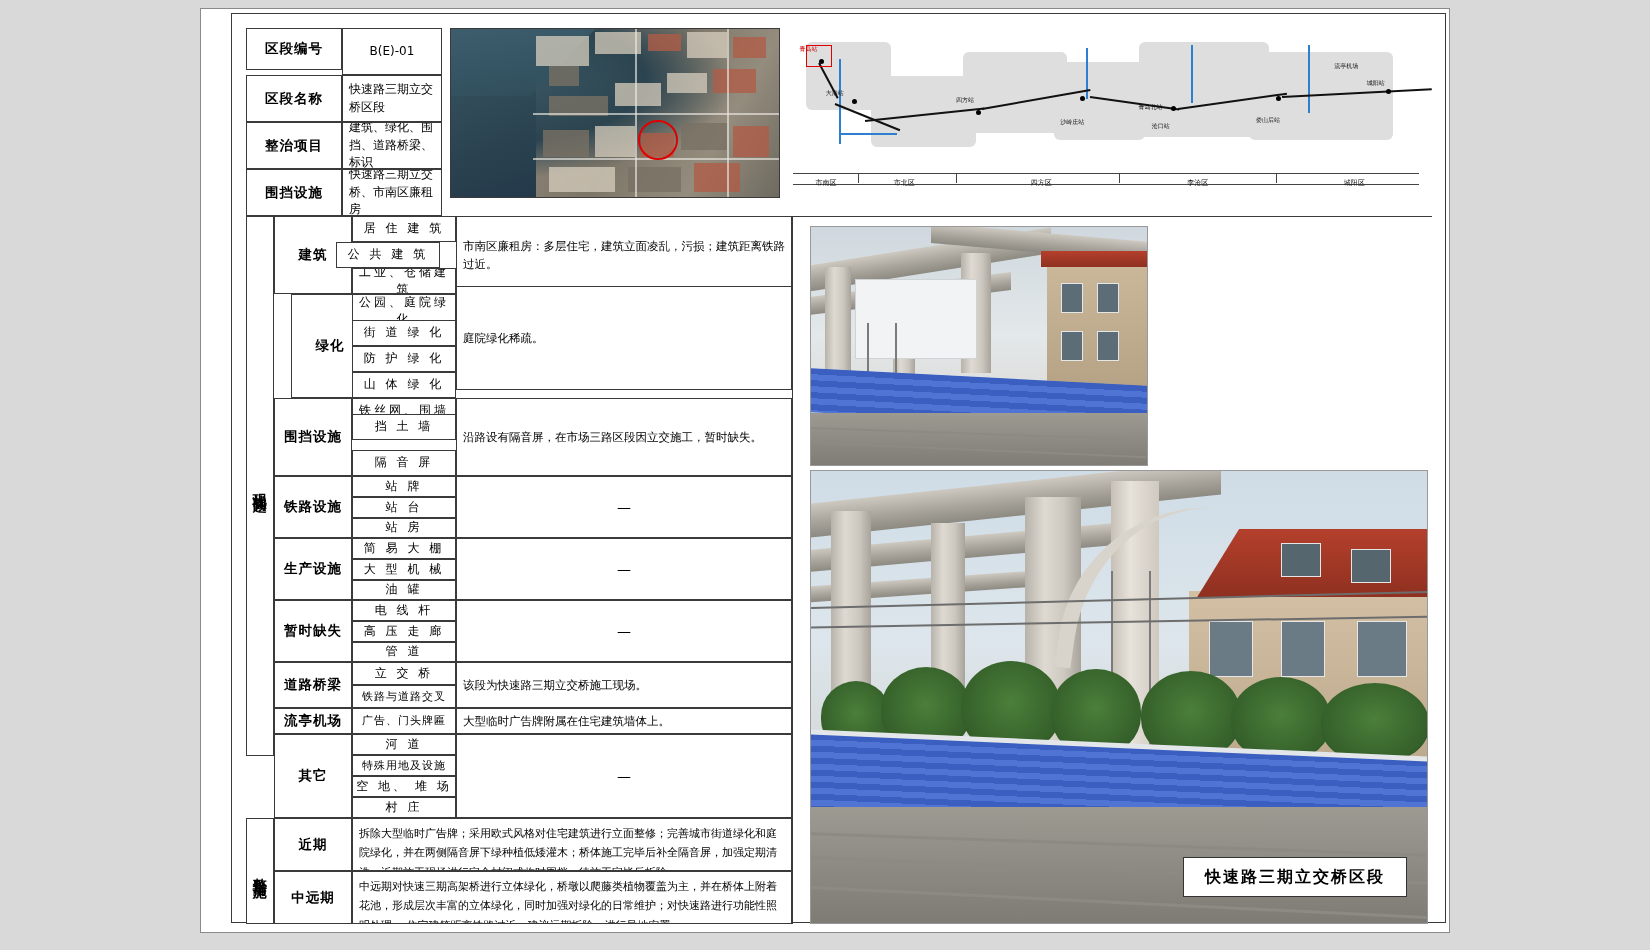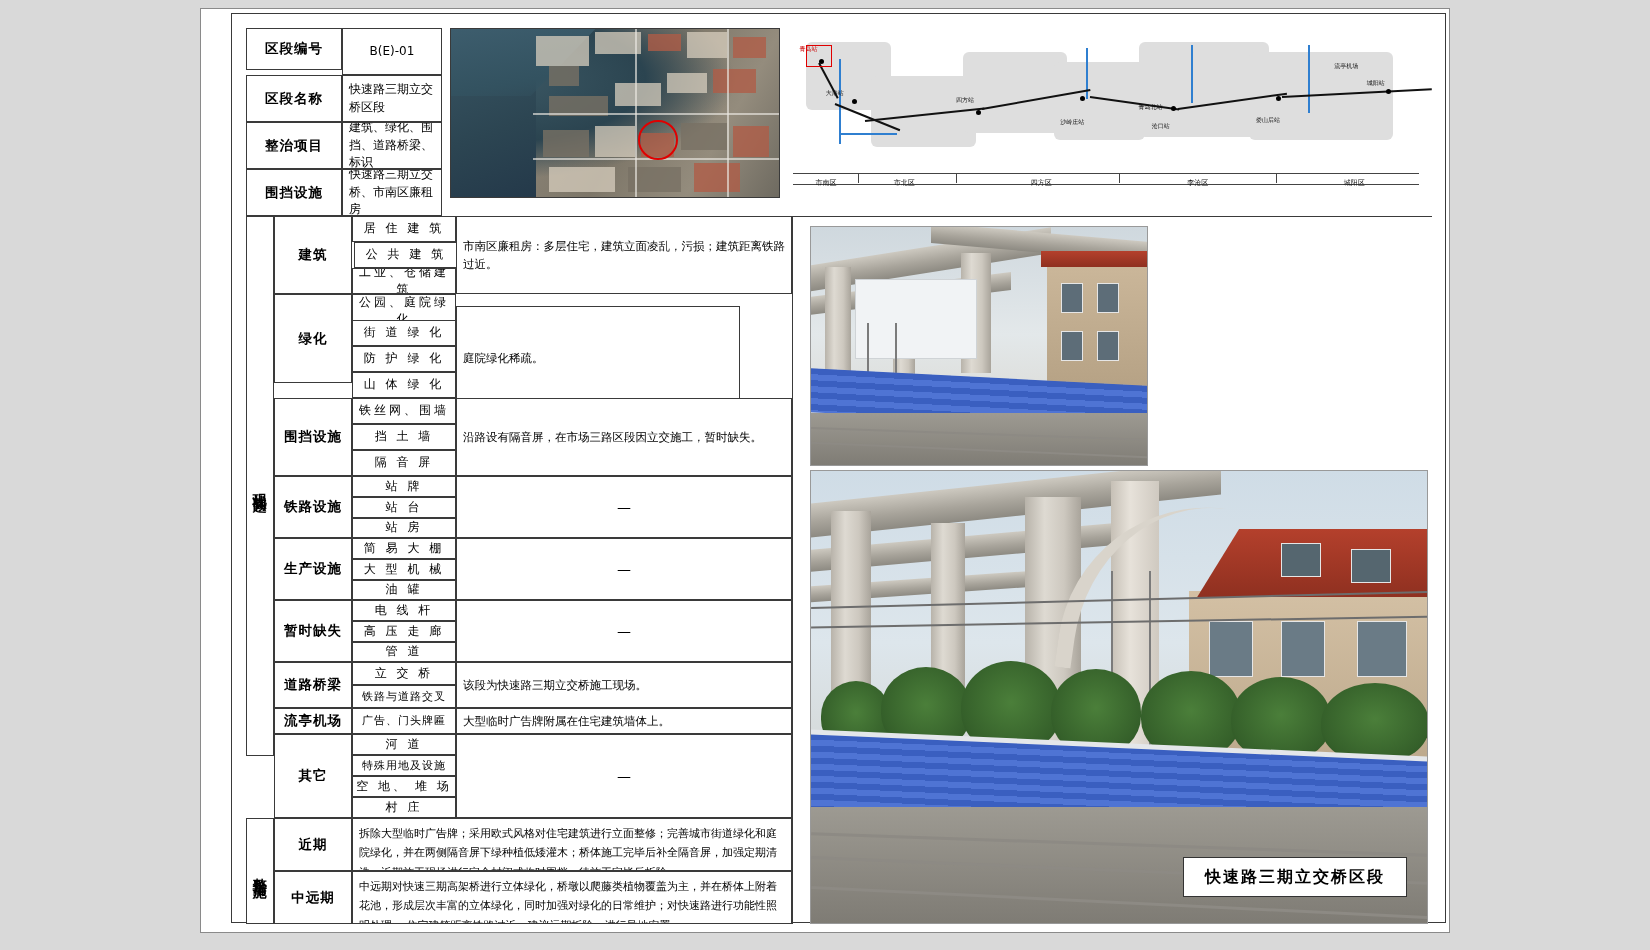--- a/index.html
+++ b/index.html
@@ -330,34 +330,34 @@
     </div>
 
     <div style="position:absolute;left:14px;top:202px;width:1186px;height:1px;background:#3a3a3a;"></div>
 
     <div class="cell" style="left:14px; top:202px; width:28px; height:540px;">
       <span class="vert">现状问题</span>
     </div>
 
     <div class="cell lbl-bold" style="left:42px; top:202px; width:78px; height:78px;">建筑</div>
     <div class="cell sub" style="left:120px; top:202px; width:104px; height:26px;">居 住 建 筑</div>
-    <div class="cell sub" style="left:122px; top:228px; width:104px; height:26px;">公 共 建 筑</div>
+    <div class="cell sub" style="left:104px; top:228px; width:104px; height:26px;">公 共 建 筑</div>
     <div class="cell sub" style="left:120px; top:254px; width:104px; height:26px;">工业、仓储建筑</div>
     <div class="cell left desc" style="left:224px; top:202px; width:336px; height:78px;">市南区廉租房：多层住宅，建筑立面凌乱，污损；建筑距离铁路过近。</div>
 
-    <div class="cell lbl-bold" style="left:42px; top:280px; width:78px; height:89px;">绿化</div>
+    <div class="cell lbl-bold" style="left:59px; top:280px; width:78px; height:104px;">绿化</div>
     <div class="cell sub" style="left:120px; top:280px; width:104px; height:34px;">公园、庭院绿化</div>
     <div class="cell sub" style="left:120px; top:306px; width:104px; height:26px;">街 道 绿 化</div>
     <div class="cell sub" style="left:120px; top:332px; width:104px; height:26px;">防 护 绿 化</div>
     <div class="cell sub" style="left:120px; top:358px; width:104px; height:26px;">山 体 绿 化</div>
-    <div class="cell left desc" style="left:224px; top:292px; width:284px; height:104px;">庭院绿化稀疏。</div>
+    <div class="cell left desc" style="left:224px; top:272px; width:336px; height:104px;">庭院绿化稀疏。</div>
 
     <div class="cell lbl-bold" style="left:42px; top:384px; width:78px; height:78px;">围挡设施</div>
     <div class="cell sub" style="left:120px; top:384px; width:104px; height:26px;">铁丝网、围墙</div>
-    <div class="cell sub" style="left:120px; top:410px; width:104px; height:26px;">挡 土 墙</div>
+    <div class="cell sub" style="left:120px; top:400px; width:104px; height:26px;">挡 土 墙</div>
     <div class="cell sub" style="left:120px; top:436px; width:104px; height:26px;">隔 音 屏</div>
     <div class="cell left desc" style="left:224px; top:384px; width:336px; height:78px;">沿路设有隔音屏，在市场三路区段因立交施工，暂时缺失。</div>
 
     <div class="cell lbl-bold" style="left:42px; top:462px; width:78px; height:62px;">铁路设施</div>
     <div class="cell sub" style="left:120px; top:462px; width:104px; height:21px;">站 牌</div>
     <div class="cell sub" style="left:120px; top:483px; width:104px; height:21px;">站 台</div>
     <div class="cell sub" style="left:120px; top:504px; width:104px; height:20px;">站 房</div>
     <div class="cell dash" style="left:224px; top:462px; width:336px; height:62px;">—</div>
 
     <div class="cell lbl-bold" style="left:42px; top:524px; width:78px; height:62px;">生产设施</div>

